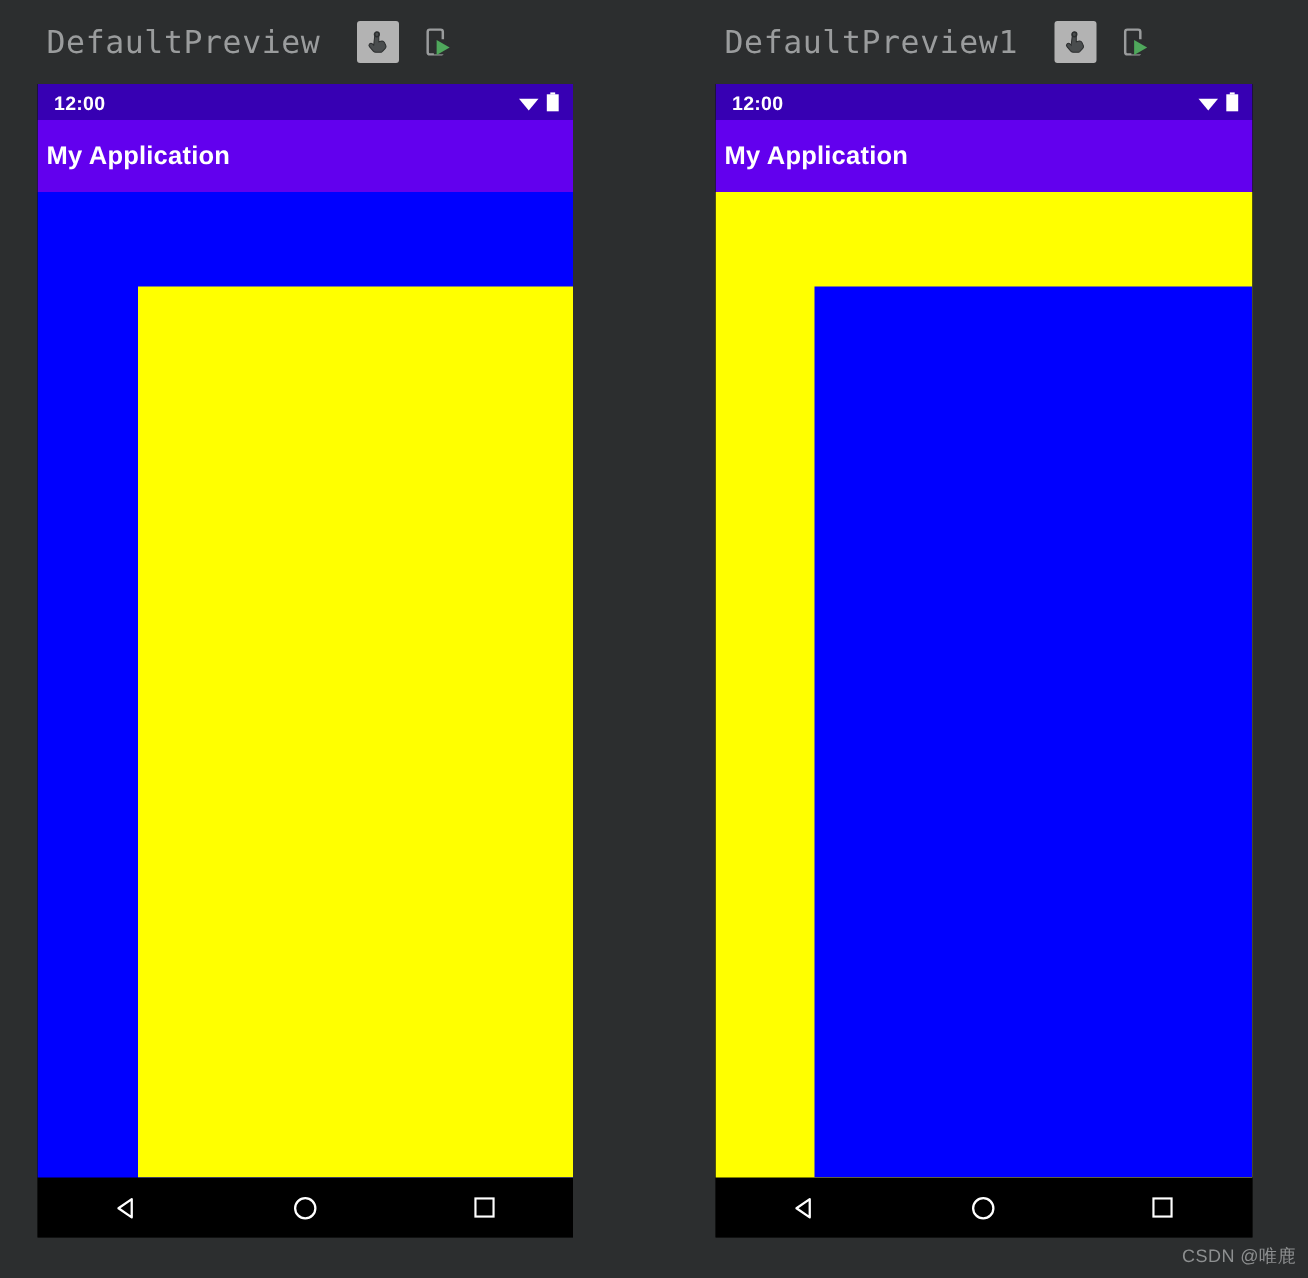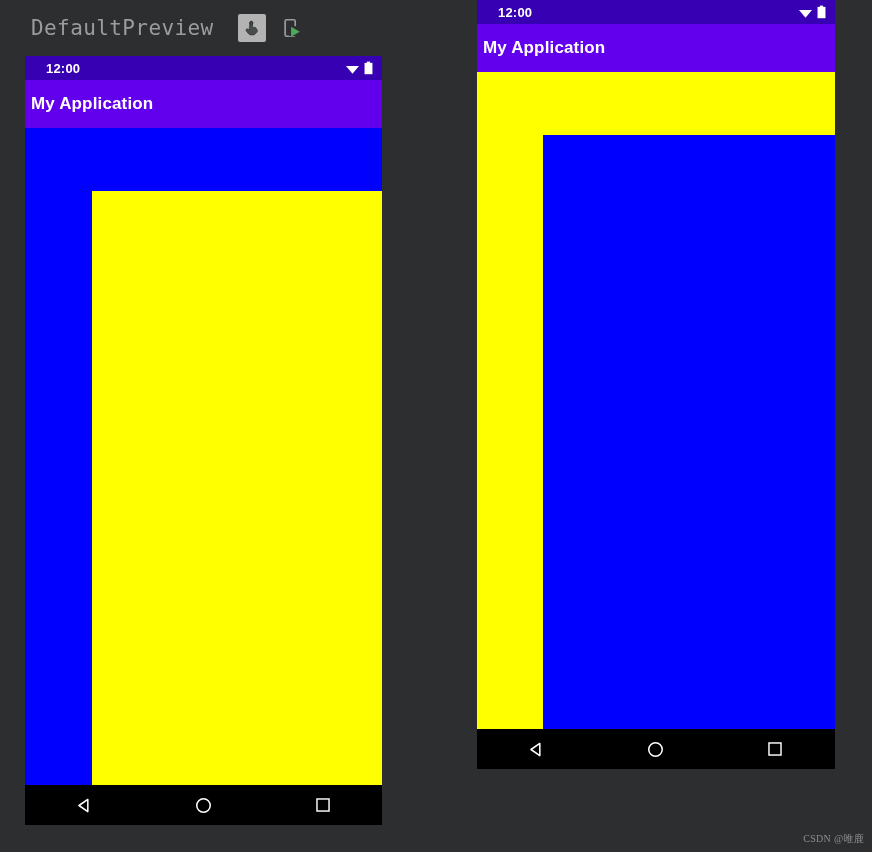--- a/index.html
+++ b/index.html
@@ -72,21 +72,20 @@
     justify-content: space-between;
     padding: 0 9px 0 11px;
     box-sizing: border-box;
   }
   .status-time {
     color: #ffffff;
     font-size: 13px;
     font-weight: bold;
     letter-spacing: 0.2px;
     line-height: 1;
-    margin-left: 10px;
   }
   .status-icons {
     display: flex;
     align-items: center;
     gap: 4px;
   }
   .app-bar {
     height: 48px;
     background: #6200ee;
     display: flex;
@@ -121,22 +120,22 @@
     align-items: center;
     justify-content: center;
   }
 
   
   .watermark {
     position: absolute;
     right: 8px;
     bottom: 6px;
     color: #8d8f90;
-    font-size: 10px;
-    font-family: Liberation Serif, serif;
+    font-size: 12px;
+    font-family: Liberation Sans, sans-serif;
     letter-spacing: 0.3px;
   }
 </style>
 </head>
 <body style="background: rgb(44, 46, 47);">
 
 <div class="canvas" style="background: rgb(44, 46, 47);">
 
   <div class="preview" id="preview-0" style="left:25px; width:357px;">
     <div class="preview-header">
@@ -194,20 +193,38 @@
         <div class="nav-btn">
           <svg width="18" height="18" viewBox="0 0 20 20" aria-hidden="true">
             <rect x="3.3" y="3.3" width="13.4" height="13.4" fill="none" stroke="#ffffff" stroke-width="1.6"></rect>
           </svg>
         </div>
       </div>
     </div>
   </div>
 
   <div class="preview" id="preview-1" style="left:477px; width:358px;">
+    <div class="preview-header">
+      <div class="preview-title">DefaultPreview1</div>
+      <div class="header-actions">
+        <div class="icon-btn active" title="Interactive Mode">
+          <svg width="17" height="17" viewBox="0 0 20 20" aria-hidden="true">
+            <path d="M8.2 3.2c0-.85.68-1.5 1.5-1.5s1.5.65 1.5 1.5v6.1l1.6-.55c1.2-.42 2.4.12 2.9 1.15l1.0 2.2c.35.78.2 1.7-.4 2.3l-2.2 2.3c-.5.5-1.2.8-1.9.8H9.0c-.8 0-1.6-.35-2.1-.95l-3.0-3.5c-.55-.65-.5-1.6.12-2.2.6-.58 1.55-.58 2.15 0l1.05 1.0z" fill="#4a4d4e" stroke="#2c2e2f" stroke-width="0.8"></path>
+            <circle cx="9.7" cy="3.4" r="1.9" fill="none" stroke="#2c2e2f" stroke-width="1.1"></circle>
+          </svg>
+        </div>
+        <div class="icon-btn" title="Run Preview on Device">
+          <svg width="22" height="22" viewBox="0 0 24 24" aria-hidden="true">
+            <rect x="4.5" y="3" width="11" height="18" rx="1.6" fill="none" stroke="#9a9c9d" stroke-width="1.8"></rect>
+            <rect x="9" y="10" width="10" height="11" fill="#2c2e2f"></rect>
+            <path d="M11 10.5 L20.5 16 L11 21.5 Z" fill="#4fa85c"></path>
+          </svg>
+        </div>
+      </div>
+    </div>
 
     <div class="device" style="width:358px; height:769px;">
       <div class="status-bar" style="background: rgb(55, 0, 179);">
         <span class="status-time">12:00</span>
         <span class="status-icons">
           <svg width="15" height="13" viewBox="0 0 16 14" aria-hidden="true">
             <path d="M1 4.2 L8 12.6 L15 4.2 Z" fill="#ffffff"></path>
           </svg>
           <svg width="9" height="14" viewBox="0 0 10 15" aria-hidden="true">
             <rect x="3.2" y="0.4" width="3.6" height="1.6" fill="#ffffff"></rect>

